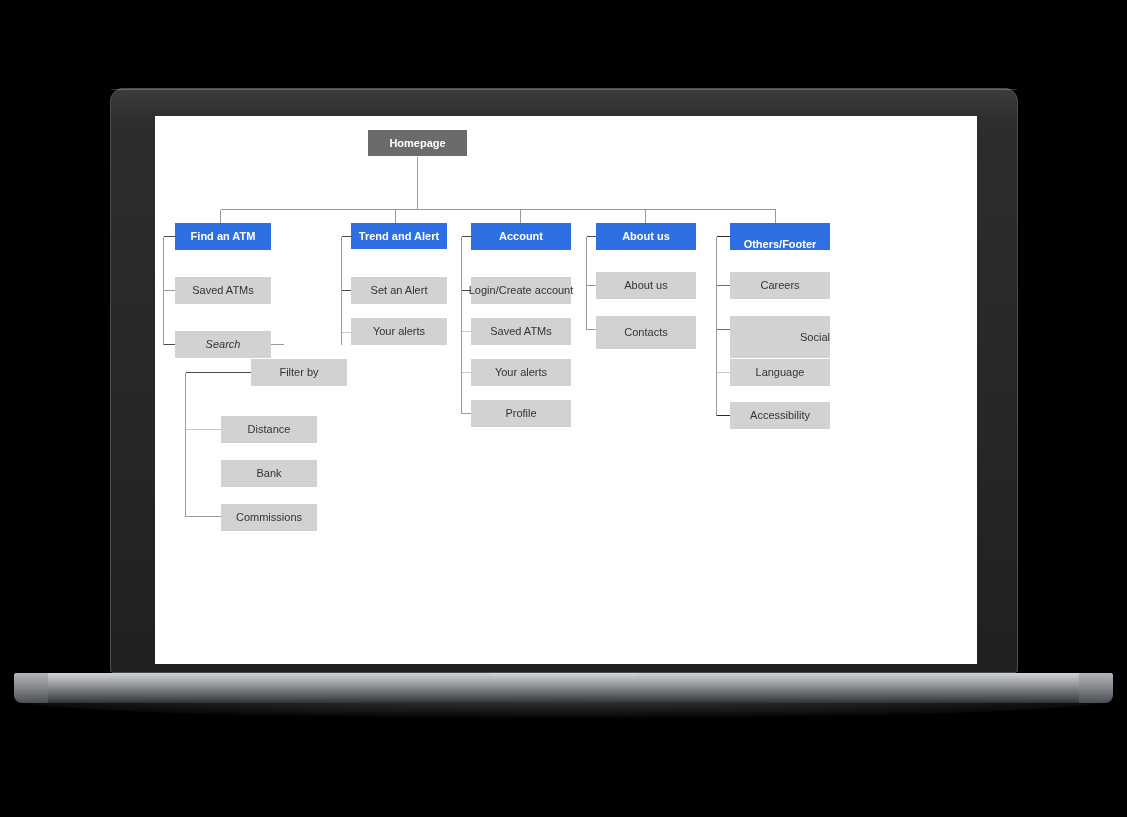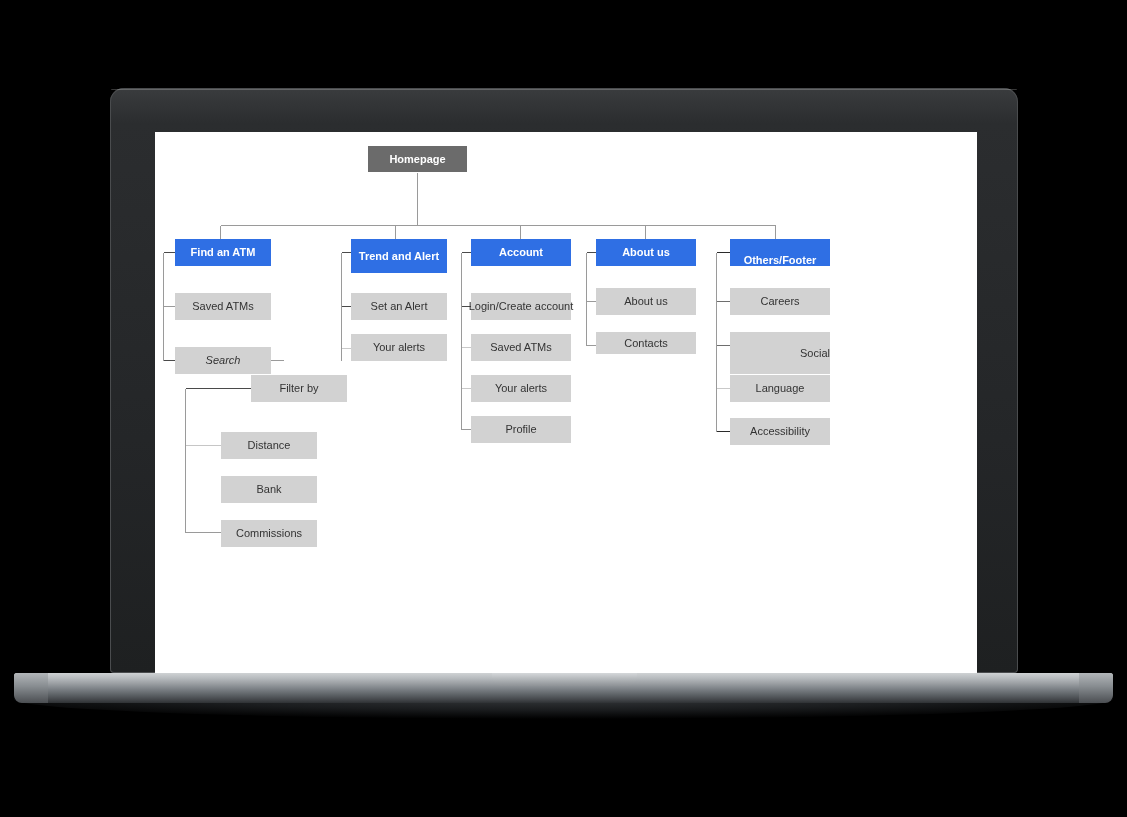--- a/index.html
+++ b/index.html
@@ -40,21 +40,21 @@
     left:1px; right:1px; top:1px;
     height:1px;
     background:rgba(255,255,255,.22);
     border-radius:14px 14px 0 0;
   }
 
   
   #screen-bezel {
     position: absolute;
     left: 110px;
-    top: 104px;
+    top: 88px;
     width: 908px;
     height: 585px;
     border-radius: 14px 14px 4px 4px;
     overflow: hidden;
     padding-left: 23px;
   }
 
   #screen-canvas {
     position: absolute;
     left: 45px;
@@ -270,21 +270,21 @@
         <div class="node secondary" style="left:66px;top:300px;width:96px;height:27px;">
           <span>Distance</span>
         </div>
         <div class="node secondary" style="left:66px;top:344px;width:96px;height:27px;">
           <span>Bank</span>
         </div>
         <div class="node secondary" style="left:66px;top:388px;width:96px;height:27px;">
           <span>Commissions</span>
         </div>
 
-        <div class="node primary" style="left:196px;top:107px;width:96px;height:34px;">
+        <div class="node primary" style="left:196px;top:107px;width:96px;height:26px;">
           <span>Trend and Alert</span>
         </div>
         <div class="node secondary" style="left:196px;top:161px;width:96px;height:27px;">
           <span>Set an Alert</span>
         </div>
         <div class="node secondary" style="left:196px;top:202px;width:96px;height:27px;">
           <span>Your alerts</span>
         </div>
 
         <div class="node primary" style="left:316px;top:107px;width:100px;height:27px;">
@@ -302,21 +302,21 @@
         <div class="node secondary" style="left:316px;top:284px;width:100px;height:27px;">
           <span>Profile</span>
         </div>
 
         <div class="node primary" style="left:441px;top:107px;width:100px;height:27px;">
           <span>About us</span>
         </div>
         <div class="node secondary" style="left:441px;top:156px;width:100px;height:27px;">
           <span>About us</span>
         </div>
-        <div class="node secondary" style="left:441px;top:200px;width:100px;height:22px;">
+        <div class="node secondary" style="left:441px;top:200px;width:100px;height:33px;">
           <span>Contacts</span>
         </div>
 
         <div class="node primary" style="left:575px;top:107px;width:100px;height:27px;align-items:flex-end;">
           <span>Others/Footer</span>
         </div>
         <div class="node secondary" style="left:575px;top:156px;width:100px;height:27px;">
           <span>Careers</span>
         </div>
         <div class="node secondary" style="left:575px;top:200px;width:100px;height:42px;justify-content:flex-end;">

